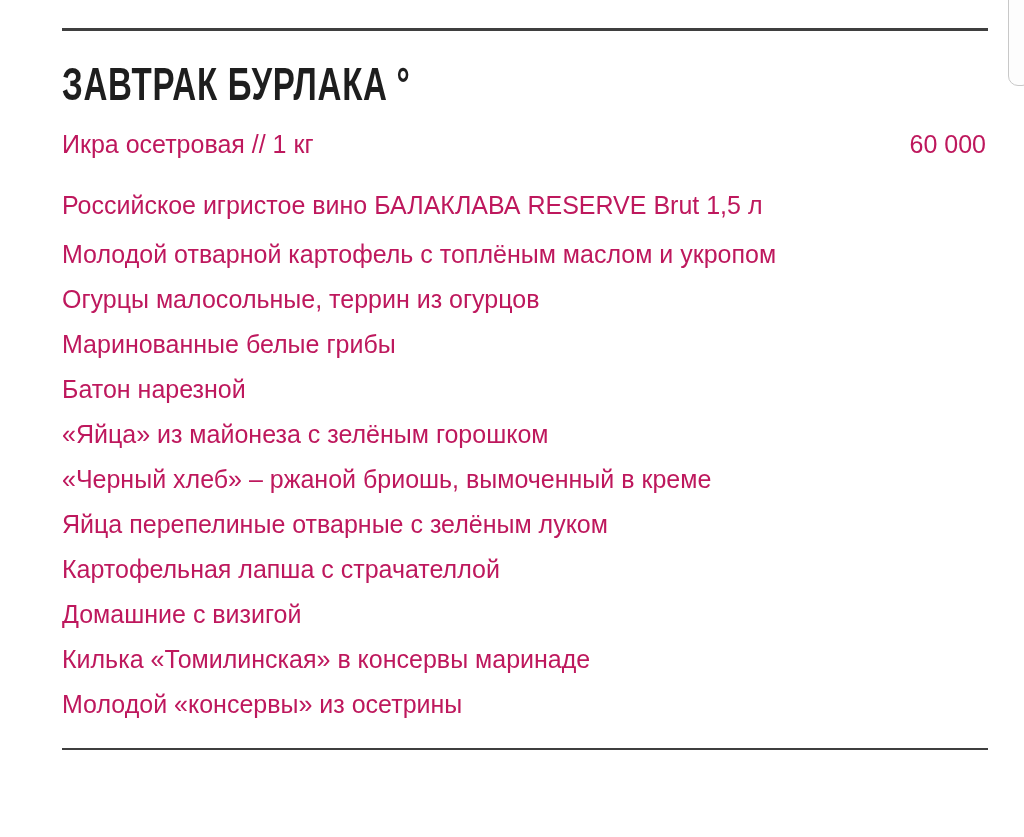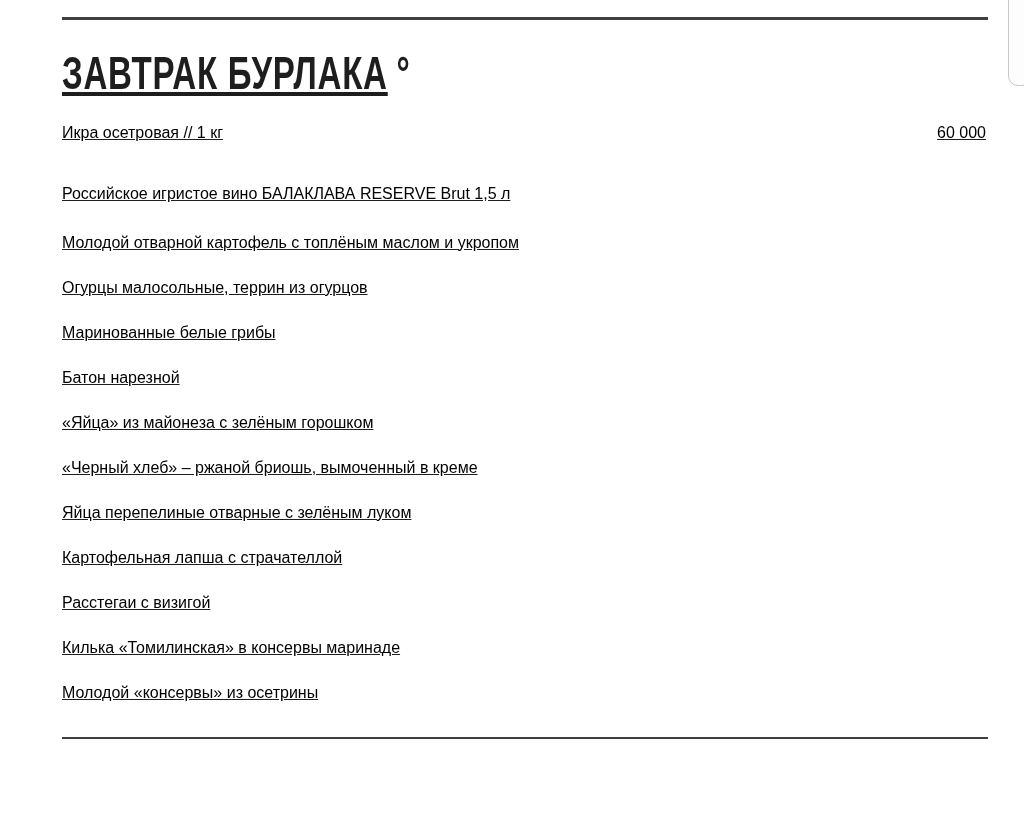--- a/index.html
+++ b/index.html
@@ -10,22 +10,21 @@
     width: 1024px;
     height: 837px;
     position: relative;
     overflow: hidden;
     background: #ffffff;
     font-family: "Liberation Sans", sans-serif;
     color: #1e1e1e;
     -webkit-font-smoothing: antialiased;
   }
   .page {
-    padding: 0 36px 0 62px;
-    text-decoration: underline;
+    padding: 11px 36px 0 62px;
   }
   .rule {
     height: 2.5px;
     background: #3f3f3f;
     border: none;
     margin: 0;
   }
   .rule-top { margin-top: 17px; }
   .rule-bottom { margin-top: 31px; }
 
@@ -39,23 +38,23 @@
     transform: scaleX(0.72);
     transform-origin: left top;
     color: #1e1e1e;
   }
   .menu-title .degree {
     display: inline-block;
     margin-left: 12px;
   }
 
   .body-text {
-    font-size: 16px;
+    font-size: 25px;
     line-height: 26px;
-    color: #000000;
+    color: #be185d;
   }
 
   .caviar-row {
     display: flex;
     justify-content: space-between;
     align-items: flex-start;
     margin-top: 24px;
   }
   .caviar-row .price {
     margin-right: 2px;
@@ -115,21 +114,21 @@
 
   <ul class="menu-list body-text">
     <li>Молодой отварной картофель с топлёным маслом и укропом</li>
     <li>Огурцы малосольные, террин из огурцов</li>
     <li>Маринованные белые грибы</li>
     <li>Батон нарезной</li>
     <li>«Яйца» из майонеза с зелёным горошком</li>
     <li>«Черный хлеб» – ржаной бриошь, вымоченный в креме</li>
     <li>Яйца перепелиные отварные с зелёным луком</li>
     <li>Картофельная лапша с страчателлой</li>
-    <li>Расстегаи с визигой</li>
+    <li>Домашние с визигой</li>
     <li>Килька «Томилинская» в консервы маринаде</li>
     <li>Молодой «консервы» из осетрины</li>
   </ul>
 
   <hr class="rule rule-bottom">
 
 </div>
 
 <div class="scrollbar-thumb"></div>
 

